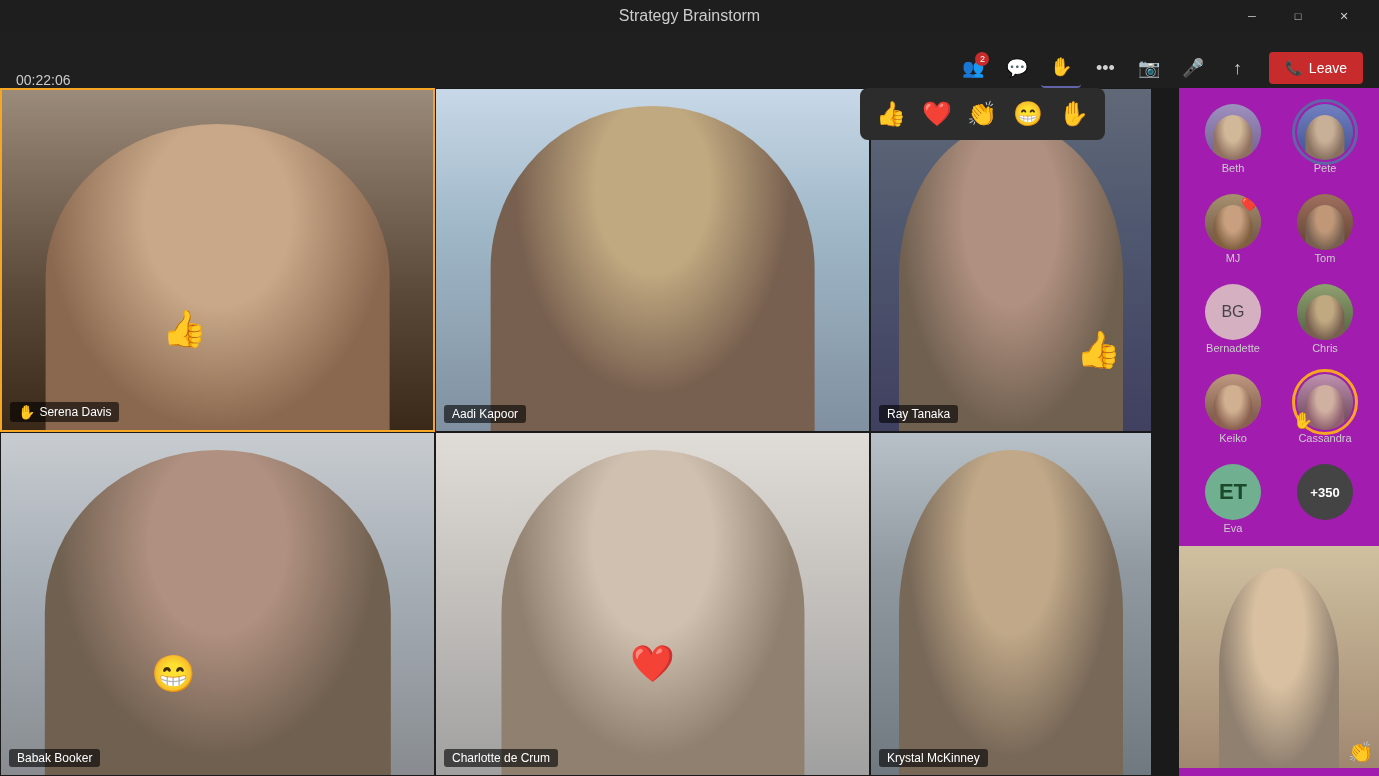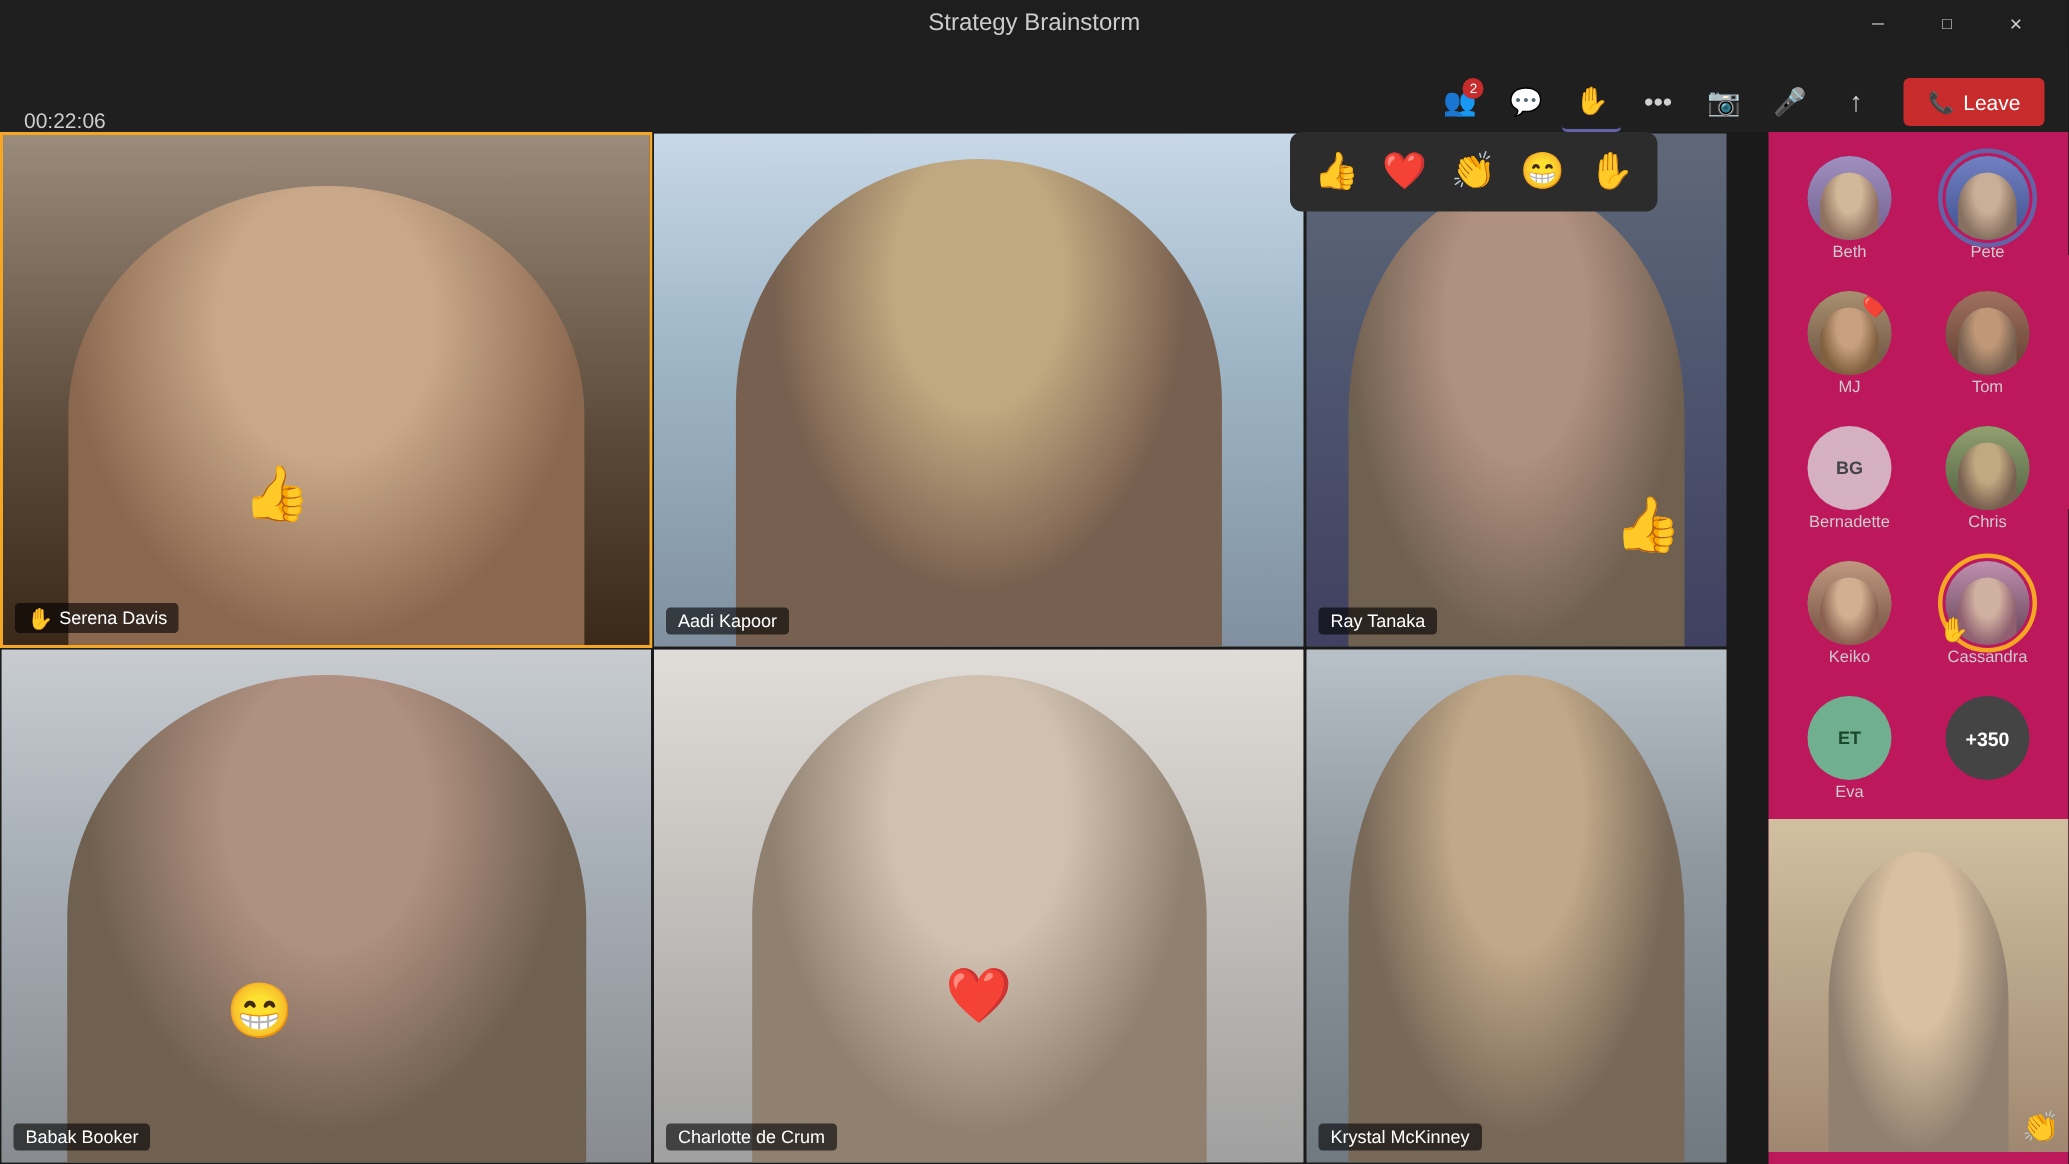--- a/index.html
+++ b/index.html
@@ -212,21 +212,21 @@
     }
 
     
     .active-speaker {
       border: 2px solid #f5a623 !important;
     }
 
     
     #right-panel {
       width: 200px;
-      background: #be185d;
+      background: #a21caf;
       display: flex;
       flex-direction: column;
       padding: 8px 0;
       overflow-y: auto;
       gap: 4px;
     }
 
     .participant-item {
       display: flex;
       flex-direction: column;
@@ -456,21 +456,21 @@
           <div style="position:absolute;inset:0;background:linear-gradient(180deg,#a07060 0%,#604030 100%);border-radius:50%;"></div>
           <div style="position:absolute;bottom:0;left:50%;transform:translateX(-50%);width:70%;height:80%;background:radial-gradient(ellipse at 50% 30%,#c09878 30%,#786050 70%);border-radius:50% 50% 0 0;"></div>
         </div>
         <div class="participant-name">Tom</div>
       </div>
     </div>
 
     <div class="participants-row">
 
       <div class="participant-item">
-        <div class="participant-avatar" style="background:#d4b0c0;border-radius:50%;width:56px;height:56px;display:flex;align-items:center;justify-content:center;font-size:12px;font-weight:bold;color:#444;">
+        <div class="participant-avatar" style="background:#d4b0c0;border-radius:50%;width:56px;height:56px;display:flex;align-items:center;justify-content:center;font-size:16px;font-weight:normal;color:#444;">
           BG
         </div>
         <div class="participant-name">Bernadette</div>
       </div>
 
       <div class="participant-item">
         <div class="participant-avatar" style="background:#60804a;border-radius:50%;width:56px;height:56px;overflow:hidden;position:relative;">
           <div style="position:absolute;inset:0;background:linear-gradient(180deg,#90a070 0%,#506040 100%);border-radius:50%;"></div>
           <div style="position:absolute;bottom:0;left:50%;transform:translateX(-50%);width:70%;height:80%;background:radial-gradient(ellipse at 50% 30%,#c0a880 30%,#786050 70%);border-radius:50% 50% 0 0;"></div>
         </div>
@@ -496,21 +496,21 @@
           </div>
           <div style="position:absolute;bottom:0;left:-4px;font-size:16px;">✋</div>
         </div>
         <div class="participant-name">Cassandra</div>
       </div>
     </div>
 
     <div class="participants-row">
 
       <div class="participant-item">
-        <div class="participant-avatar" style="background:#70b090;border-radius:50%;width:56px;height:56px;display:flex;align-items:center;justify-content:center;font-size:12px;font-weight:bold;color:#1a4a2a;">
+        <div class="participant-avatar" style="background:#70b090;border-radius:50%;width:56px;height:56px;display:flex;align-items:center;justify-content:center;font-size:22px;font-weight:bold;color:#1a4a2a;">
           ET
         </div>
         <div class="participant-name">Eva</div>
       </div>
 
       <div class="participant-item">
         <div class="more-badge">+350</div>
         <div class="participant-name"></div>
       </div>
     </div>

